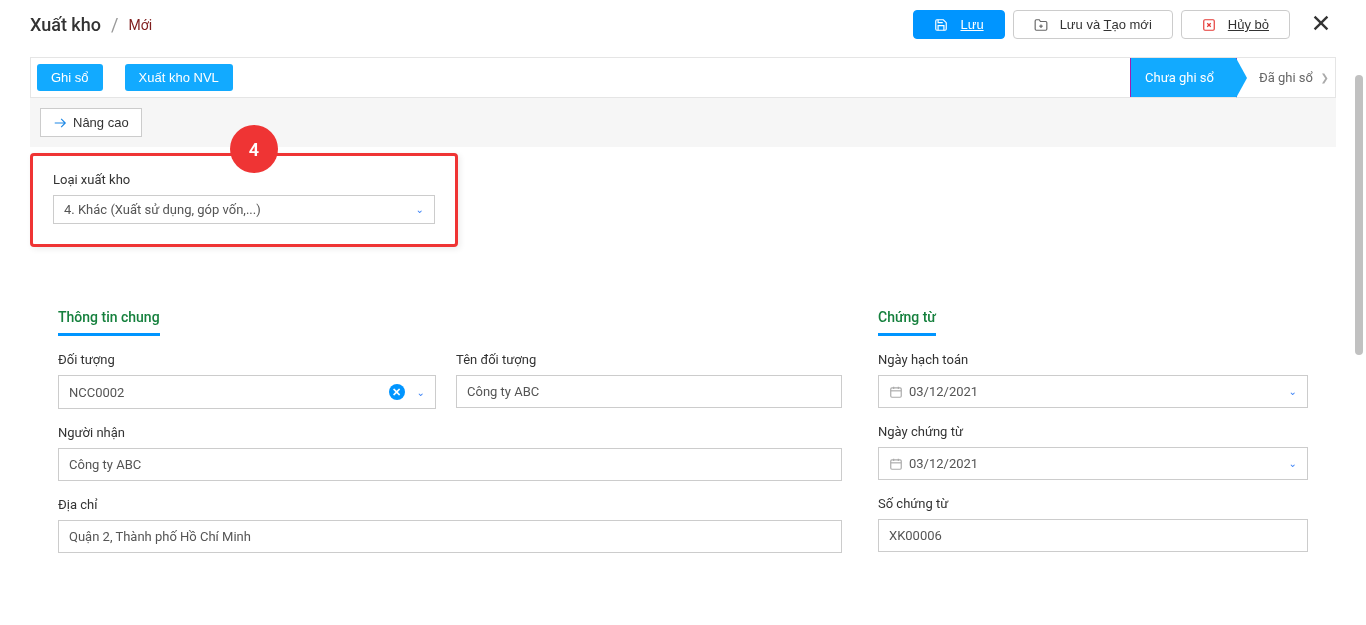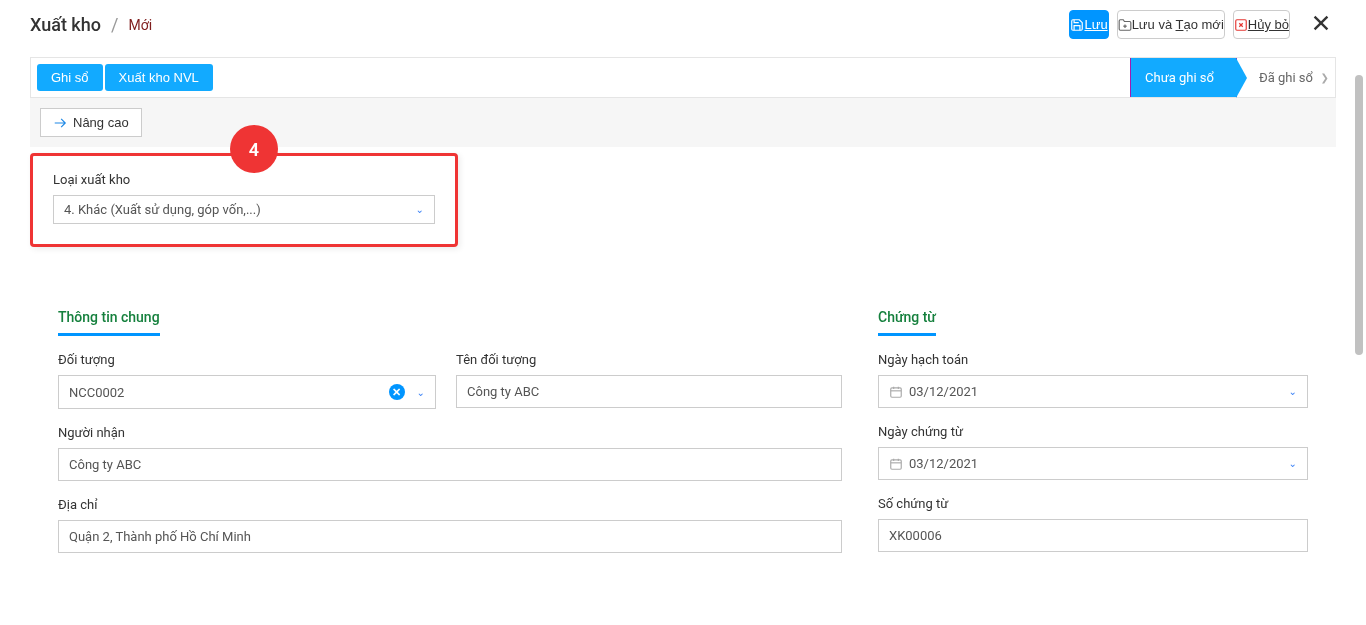--- a/index.html
+++ b/index.html
@@ -41,22 +41,22 @@
       font-size: 14px;
     }
     .header-actions {
       display: flex;
       align-items: center;
       gap: 8px;
     }
     .btn {
       display: inline-flex;
       align-items: center;
-      gap: 0;
-      padding: 6px 0;
+      gap: 12px;
+      padding: 6px 20px;
       border: 1px solid #ccc;
       border-radius: 4px;
       background: #fff;
       font-size: 13px;
       cursor: pointer;
       color: #333;
       justify-content: space-between;
     }
     .btn-primary {
       background: #0095ff;
@@ -100,21 +100,21 @@
 
     .row-1 {
       display: flex;
       justify-content: space-between;
       align-items: stretch;
       background: #fff;
       border: 1px solid #e5e5e5;
     }
     .row-1-left {
       display: flex;
-      gap: 2px;
+      gap: 22px;
       padding: 6px;
     }
     .blue-btn {
       background: #12aaff;
       color: #fff;
       border: none;
       padding: 6px 14px;
       border-radius: 3px;
       font-size: 13px;
       cursor: pointer;

